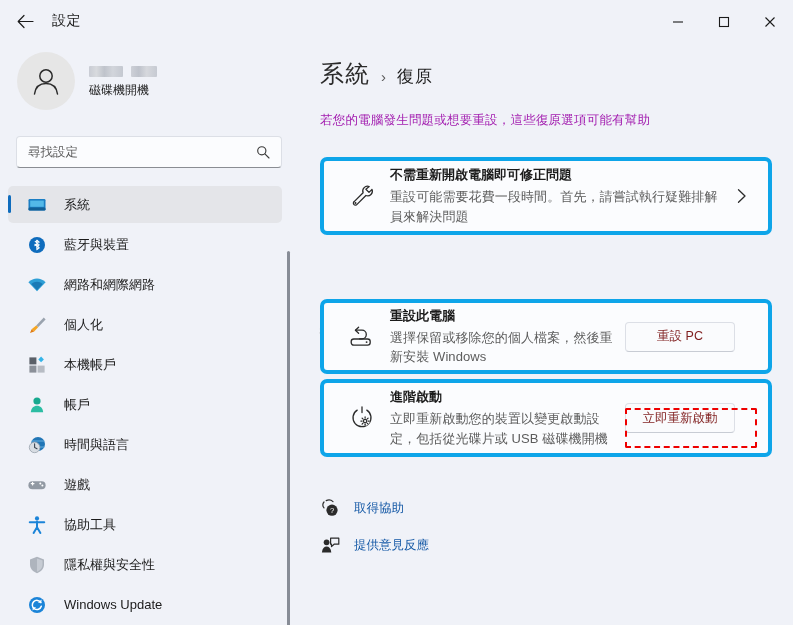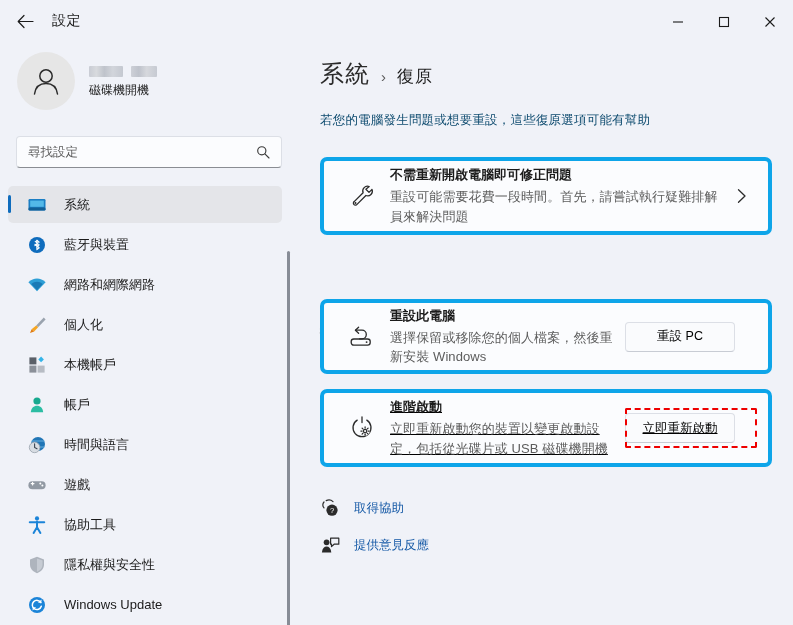--- a/index.html
+++ b/index.html
@@ -128,21 +128,21 @@
   }
   .breadcrumb {
     position: absolute; left: 22px; top: 14px;
     display: flex; align-items: baseline; gap: 11px;
   }
   .bc-parent { font-size: 24px; color: #2b2b2b; letter-spacing: 1px; }
   .bc-sep { font-size: 15px; color: #5a5a5a; }
   .bc-current { font-size: 17px; color: #1b1b1b; letter-spacing: 1px; }
   .subtitle {
     position: absolute; left: 22px; top: 68px;
-    font-size: 12.5px; color: #0c4a6e; letter-spacing: .2px;
+    font-size: 12.5px; color: #a21caf; letter-spacing: .2px;
   }
 
   .card {
     position: absolute; left: 22px; width: 452px;
     background: #fbfcfe;
     border: 4px solid #0ea5e9;
     border-radius: 7px;
   }
   .card.clickable { cursor: pointer; }
   .card-inner {
@@ -159,21 +159,21 @@
   .card-desc { font-size: 13px; color: #5c5c5c; line-height: 1.5; letter-spacing: .1px; }
   .chev { width: 26px; display: flex; align-items: center; justify-content: center; }
 
   .section-head {
     position: absolute; left: 22px; top: 279px;
     font-size: 13px; font-weight: bold; color: #1b1b1b;
   }
 
   .btn {
     font-family: inherit;
-    font-size: 12.5px; color: #000000;
+    font-size: 12.5px; color: #7f1d1d;
     background: #fafbfd;
     border: 1px solid #dcdfe6;
     border-bottom-color: #c8ccd4;
     border-radius: 4px;
     height: 30px;
     min-width: 110px;
     padding: 0 14px;
     cursor: pointer;
   }
 
@@ -427,21 +427,21 @@
           </svg>
         </span>
         <div class="card-texts" style="max-width:235px;">
           <div class="card-title">重設此電腦</div>
           <div class="card-desc">選擇保留或移除您的個人檔案，然後重新安裝 Windows</div>
         </div>
         <button class="btn">重設 PC</button>
       </div>
     </div>
 
-    <div class="card" style="top:345px; height:78px;text-decoration:underline;">
+    <div class="card" style="top:335px; height:78px;">
       <div class="card-inner">
         <span class="card-icon">
           <svg width="26" height="26" viewBox="0 0 26 26">
             <path d="M17.8 5.1 A9 9 0 1 1 8.2 5.1" fill="none" stroke="#2b2b2b" stroke-width="1.3" stroke-linecap="round"></path>
             <path d="M13 2 V7.6" fill="none" stroke="#2b2b2b" stroke-width="1.3" stroke-linecap="round"></path>
             <circle cx="16.1" cy="16.1" r="4.7" fill="#fbfcfe"></circle>
             <circle cx="16.1" cy="16.1" r="1.7" fill="none" stroke="#2b2b2b" stroke-width="1.25"></circle>
             <g stroke="#2b2b2b" stroke-width="1.25" stroke-linecap="round">
               <path d="M16.1 11.9 V13"></path>
                 <path d="M16.1 19.2 V20.3"></path>

